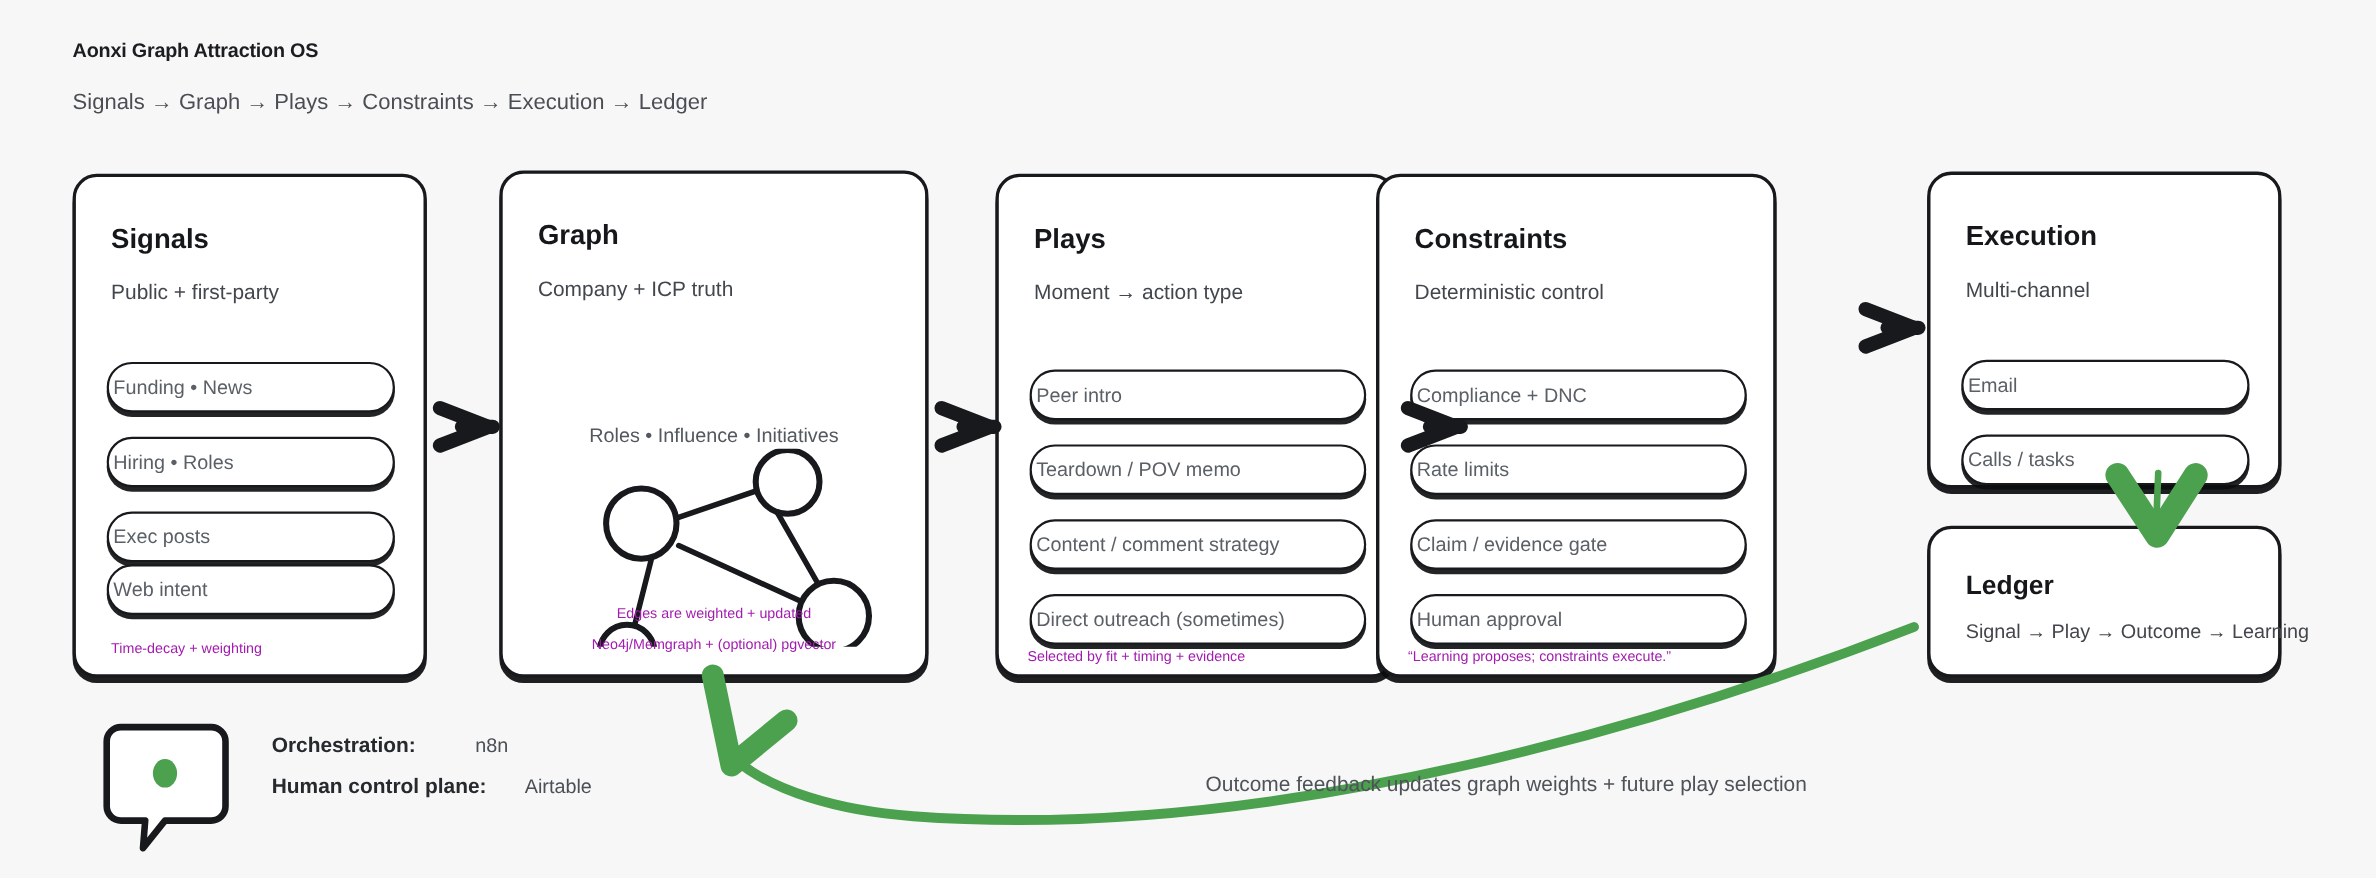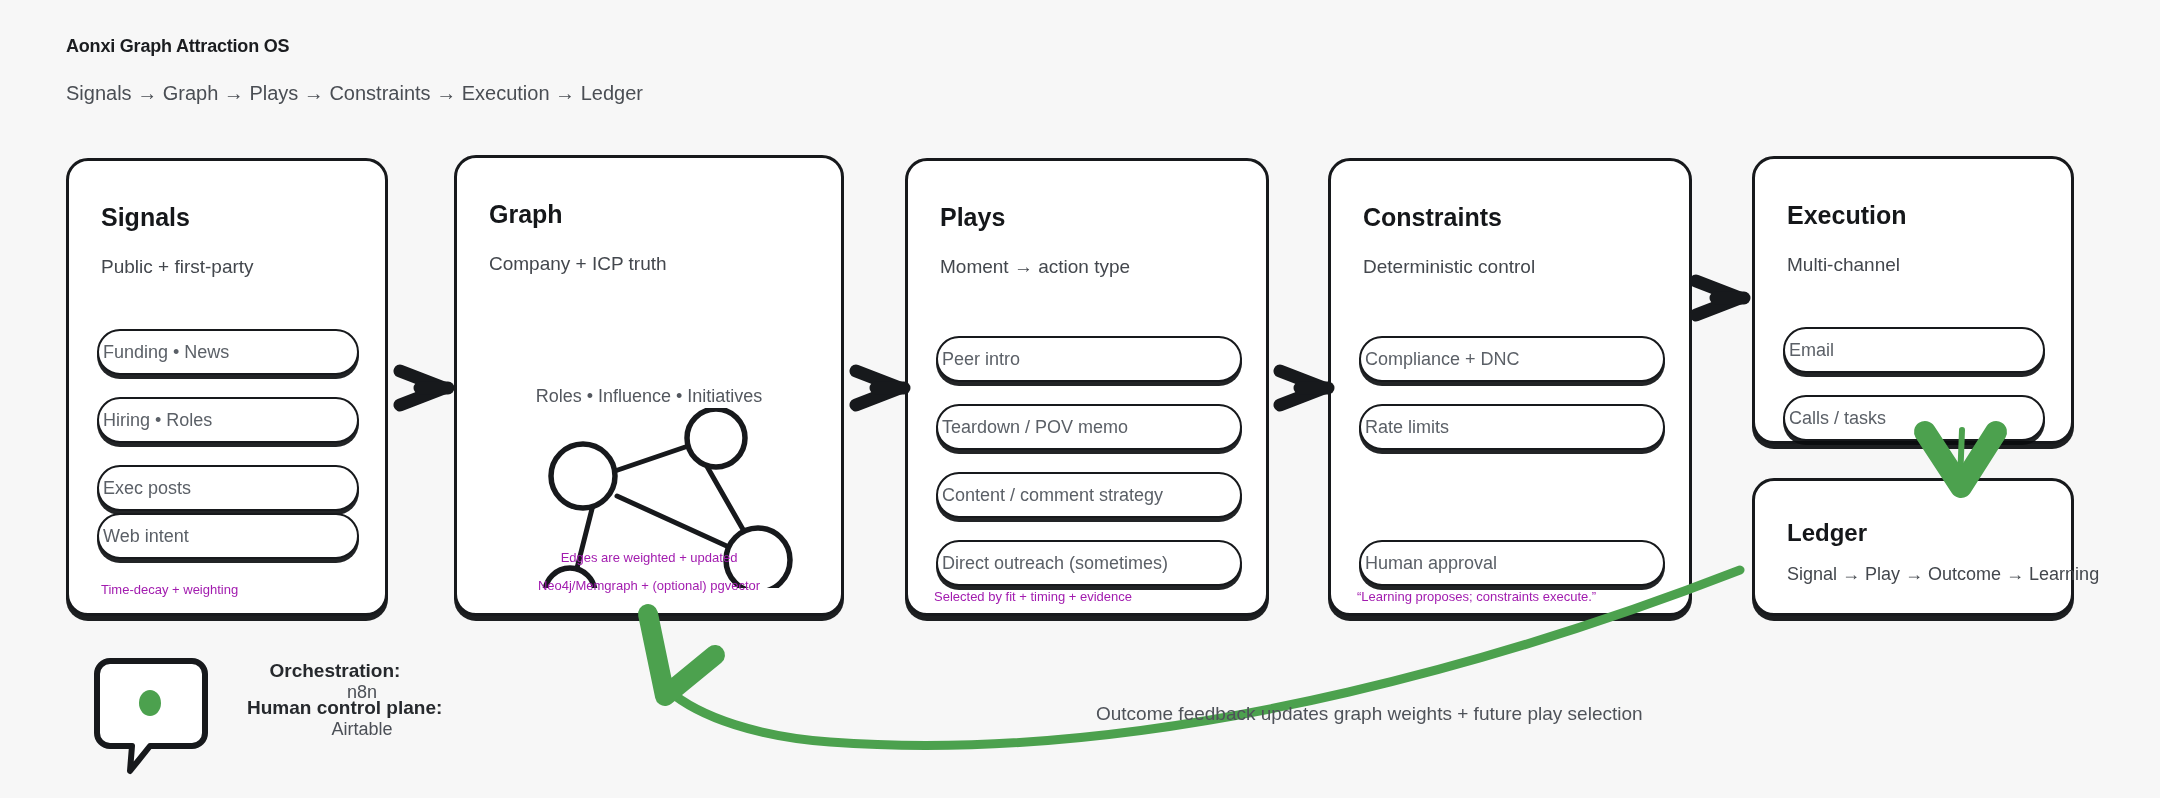--- a/index.html
+++ b/index.html
@@ -63,21 +63,21 @@
   }
   .graph-svg { position:absolute; left:0; top:250px; }
 
   
   .arrow-black { position:absolute; }
   .green-layer { position:absolute; left:0; top:0; width:2160px; height:798px; pointer-events:none; }
 
   
   .legend-bubble { position:absolute; left:92px; top:655px; }
   .legend-rows { position:absolute; left:247px; top:660px; }
-  .legend-row { display:flex; align-items:center; height:37px; font-size:19px;flex-direction:column; }
+  .legend-row { display:flex; align-items:center; height:37px; font-size:19px; }
   .legend-key { font-weight:bold; color:#26292d; }
   .legend-val { color:#4b4f56; font-size:18px; }
   .legend-row.r1 .legend-key { width:185px; }
   .legend-row.r1 .legend-val { margin-left:0; }
   .legend-row.r2 .legend-key { width:230px; }
 
   .feedback-caption {
     position:absolute; left:1096px; top:703px;
     font-size:19px; color:#4e5259; white-space:nowrap;
   }
@@ -143,28 +143,31 @@
       </div>
     <div class="pill" style="top:311px; width:306px;">
       <span>Content / comment strategy</span>
       </div>
     <div class="pill" style="top:379px; width:306px;">
       <span>Direct outreach (sometimes)</span>
       </div>
     <div class="card-foot" style="top:428px; left:26px;">Selected by fit + timing + evidence</div>
   </div>
 
-  <div class="card" style="left:1328px; top:158px; width:364px; height:458px;">
+  <div class="card" style="left:1251px; top:158px; width:364px; height:458px;">
     <div class="card-title">Constraints</div>
     <div class="card-sub">Deterministic control</div>
     <div class="pill" style="top:175px; width:306px;">
       <span>Compliance + DNC</span>
       </div>
     <div class="pill" style="top:243px; width:306px;">
       <span>Rate limits</span>
+      </div>
+    <div class="pill" style="top:311px; width:306px;">
+      <span>Claim / evidence gate</span>
       </div>
     <div class="pill" style="top:379px; width:306px;">
       <span>Human approval</span>
       </div>
     <div class="card-foot" style="top:428px; left:26px;">“Learning proposes; constraints execute.”</div>
   </div>
 
   <div class="card" style="left:1752px; top:156px; width:322px; height:288px;">
     <div class="card-title">Execution</div>
     <div class="card-sub">Multi-channel</div>

